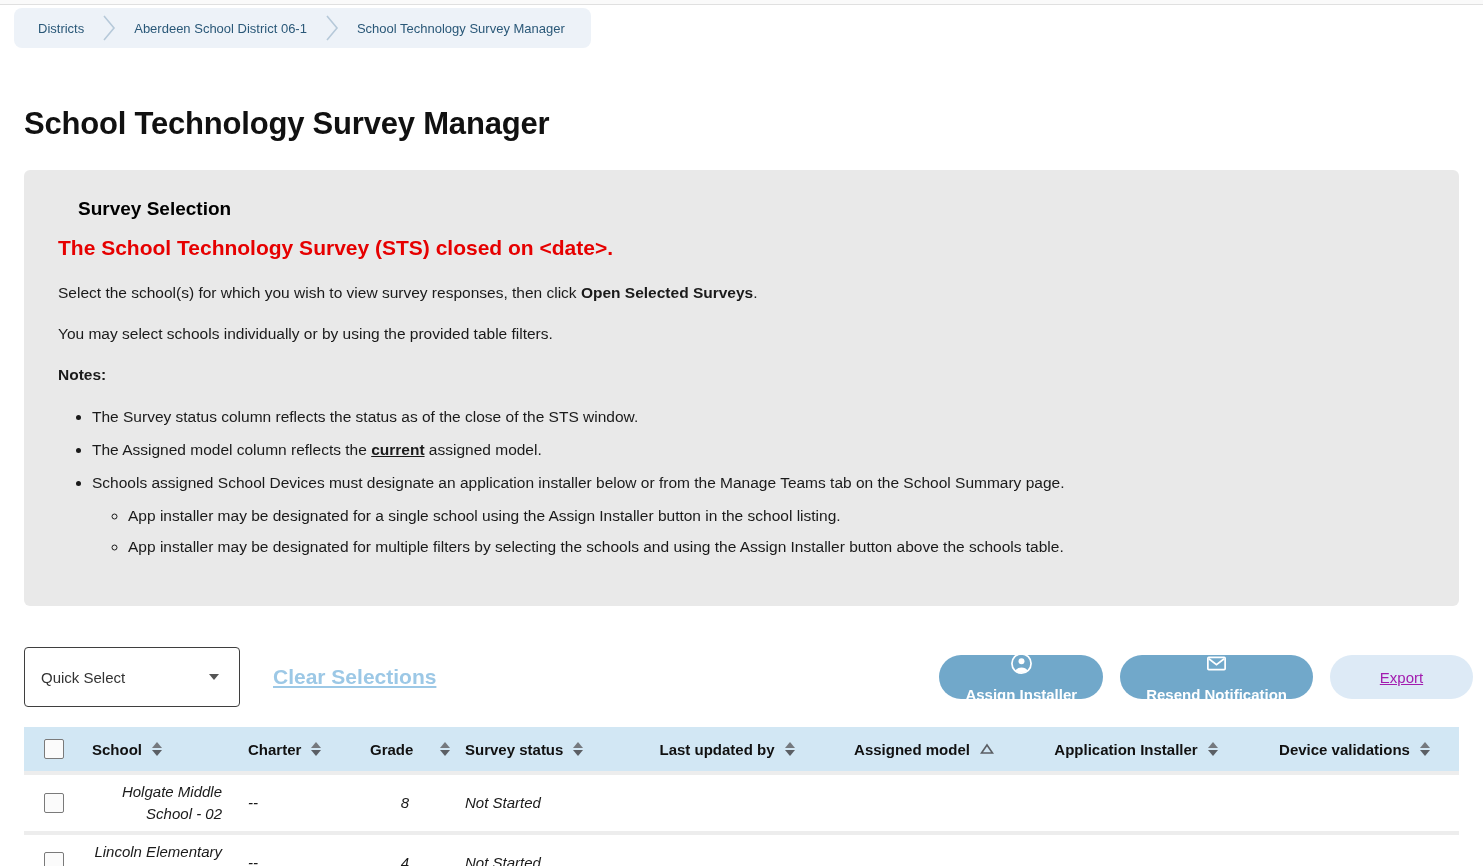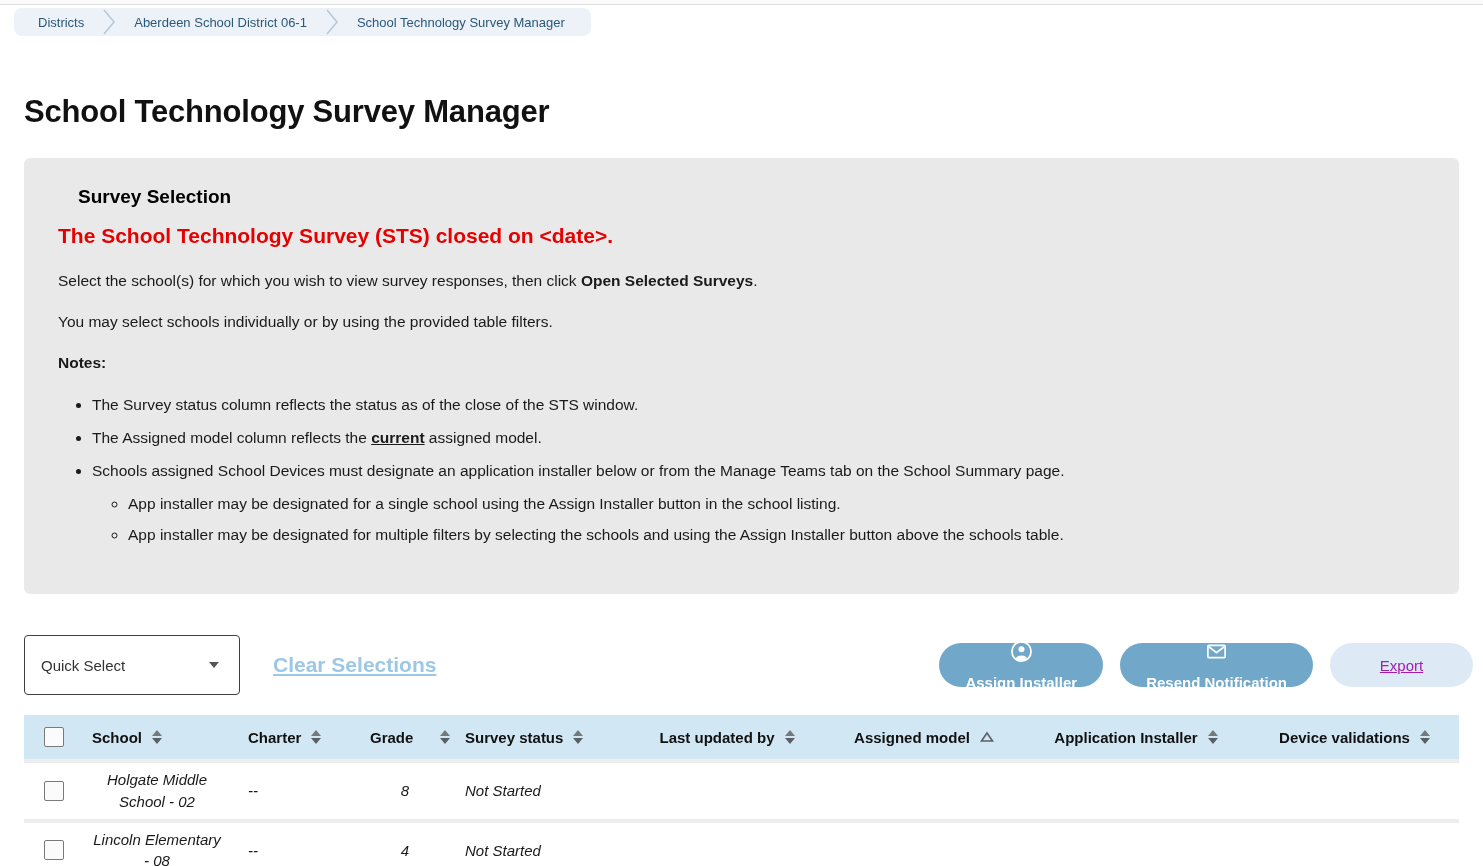--- a/index.html
+++ b/index.html
@@ -2,21 +2,21 @@
 <html><head>
 <meta charset="utf-8">
 <style>
   * { margin:0; padding:0; box-sizing:border-box; }
   html,body { width:1483px; height:866px; overflow:hidden; background:#ffffff;
     font-family:"Liberation Sans","DejaVu Sans",sans-serif; color:#1a1a1a; }
   .top-hairline { height:5px; background:#fafafa; border-bottom:1px solid #e0e0e0; }
 
   
   .breadcrumb { display:inline-flex; align-items:center; margin:3px 0 0 14px;
-    background:#edf2f8; border-radius:8px; padding:0 26px 0 24px; height:28px; }
+    background:#edf2f8; border-radius:8px; padding:0 26px 0 24px; height:40px; }
   .crumb { font-size:13px; color:#2a5878; white-space:nowrap; cursor:pointer; }
   .crumb-sep { margin:0 18px; display:flex; align-items:center; }
 
   
   h1.page-title { margin:58px 0 0 24px; font-size:31px; font-weight:700; color:#111; letter-spacing:-0.2px; }
 
   
   .panel { margin:28px 24px 0 24px; background:#e9e9e9; border-radius:6px; padding:28px 40px 38px 34px; }
   .panel-heading { font-size:19px; font-weight:700; color:#000; margin-bottom:16px;margin-left:20px; }
   .panel-alert { font-size:21px; font-weight:700; color:#e60000; margin-bottom:24px; }
@@ -47,21 +47,21 @@
   .btn svg { display:block; }
 
   
   .schools-table { margin:0 24px; width:1435px; font-size:15px; }
   .tr { display:grid; grid-template-columns:56px 158px 122px 90px 178px 198px 196px 228px 209px;
     align-items:center; background:#fff; }
   .tr.head { background:#d2e7f4; height:44px; font-weight:700; color:#111; }
   .tr.row { min-height:55px; border-top:4px solid #ededed; padding:6px 0;font-style:italic; }
   .cell { display:flex; align-items:center; }
   .c-check { padding-left:20px; }
-  .c-school { padding-left:12px; padding-right:16px; text-align:center; }
+  .c-school { padding-left:12px; padding-right:16px; text-align:right; }
   .c-charter { padding-left:10px; }
   .c-grade-h { padding-left:10px;justify-content:space-between; }
   .c-grade { justify-content:center; }
   .c-survey { padding-left:15px; }
   .c-updated { padding-left:17px; }
   .c-center { justify-content:center; text-align:center; }
   .head .cell { gap:10px; }
   .two-line { line-height:1.45; }
   .checkbox { width:20px; height:20px; background:#fbfbfb; border:1.5px solid #7a7a7a;
     border-radius:2px; cursor:pointer; }

